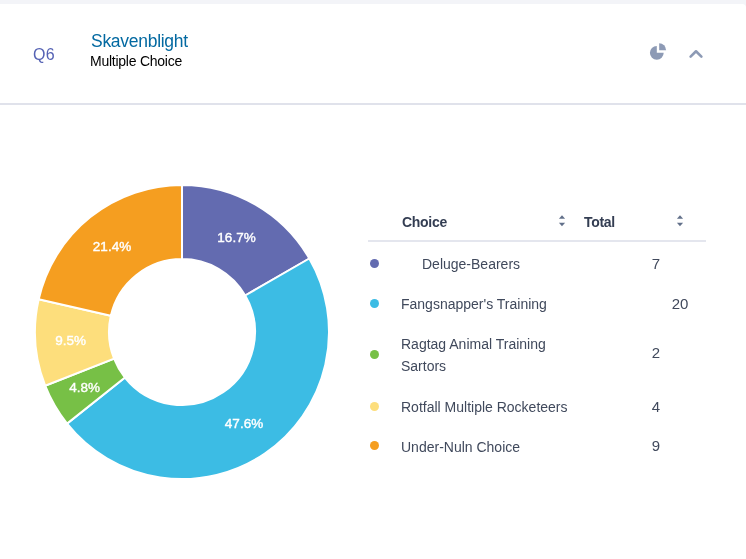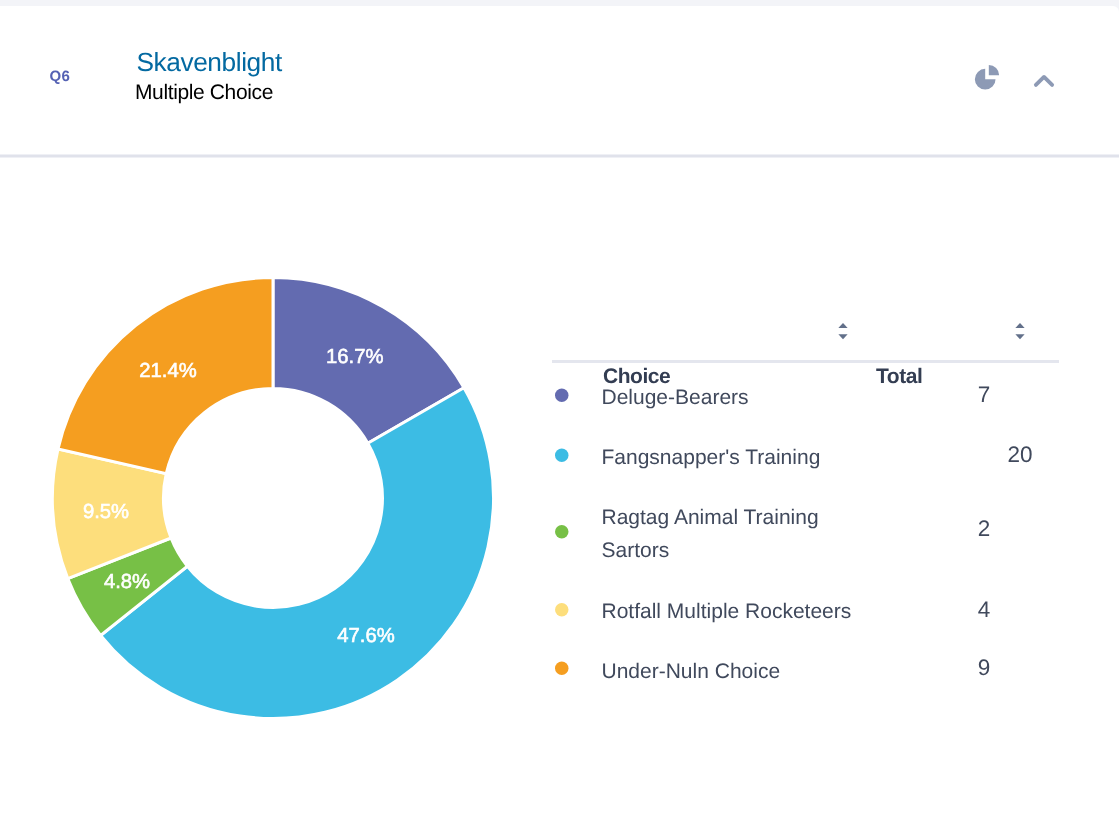--- a/index.html
+++ b/index.html
@@ -1,24 +1,24 @@
 <!DOCTYPE html>
 <html><head>
 <meta charset="utf-8">
 <style>
   html,body{margin:0;padding:0;}
   body{width:746px;height:559px;position:relative;background:#f3f4f8;
        font-family:"Liberation Sans",sans-serif;overflow:hidden;}
   .abs{position:absolute;}
   .card{left:0;top:4px;width:746px;height:555px;background:#fff;border-radius:0 4px 0 0;}
-  .q6{left:33px;top:46px;font-size:10px;font-weight:bold;color:#5562b4;letter-spacing:.2px;}
+  .q6{left:33px;top:46px;font-size:16px;font-weight:normal;color:#5562b4;letter-spacing:.2px;}
   .title{left:91px;top:31px;font-size:17.5px;color:#0369a1;letter-spacing:-0.28px;}
   .subtitle{left:90px;top:53px;font-size:14px;color:#000000;letter-spacing:-0.25px;}
   .hdivider{left:0;top:103px;width:746px;height:2px;background:#e0e2eb;}
-  .thead{font-size:14px;font-weight:bold;color:#333d52;letter-spacing:-0.3px;margin-top:28px;}
+  .thead{font-size:14px;font-weight:bold;color:#333d52;letter-spacing:-0.3px;}
   .tline{left:368px;top:240px;width:338px;height:2px;background:#e4e6ee;}
   .rowtxt{font-size:14px;color:#40495c;line-height:22.4px;}
   .dot{width:9px;height:9px;border-radius:50%;}
   .num{font-size:15px;color:#40495c;width:40px;text-align:center;}
 </style>
 </head>
 <body>
 <div class="abs card"></div>
 <div class="abs q6">Q6</div>
 <div class="abs title">Skavenblight</div>
@@ -56,21 +56,21 @@
   <path d="M 4 0.3 L 7.1 3.7 L 0.9 3.7 Z" fill="#62708a"></path>
   <path d="M 4 11.2 L 0.9 7.8 L 7.1 7.8 Z" fill="#62708a"></path>
 </svg>
 <svg class="abs" style="left:676px;top:215px" width="8" height="12" viewBox="0 0 8 12">
   <path d="M 4 0.3 L 7.1 3.7 L 0.9 3.7 Z" fill="#62708a"></path>
   <path d="M 4 11.2 L 0.9 7.8 L 7.1 7.8 Z" fill="#62708a"></path>
 </svg>
 <div class="abs tline"></div>
 
 <div class="abs dot" style="left:370px;top:259px;background:#636bb0"></div>
-<div class="abs rowtxt" style="left:401px;top:253px">Deluge-Bearers</div>
+<div class="abs rowtxt" style="left:422px;top:253px">Deluge-Bearers</div>
 <div class="abs num" style="left:636px;top:255px">7</div>
 
 <div class="abs dot" style="left:370px;top:299px;background:#3cbce4"></div>
 <div class="abs rowtxt" style="left:401px;top:293px">Fangsnapper's Training</div>
 <div class="abs num" style="left:660px;top:295px">20</div>
 
 <div class="abs dot" style="left:370px;top:350px;background:#77c046"></div>
 <div class="abs rowtxt" style="left:401px;top:333px;width:160px">Ragtag Animal Training Sartors</div>
 <div class="abs num" style="left:636px;top:344px">2</div>
 

